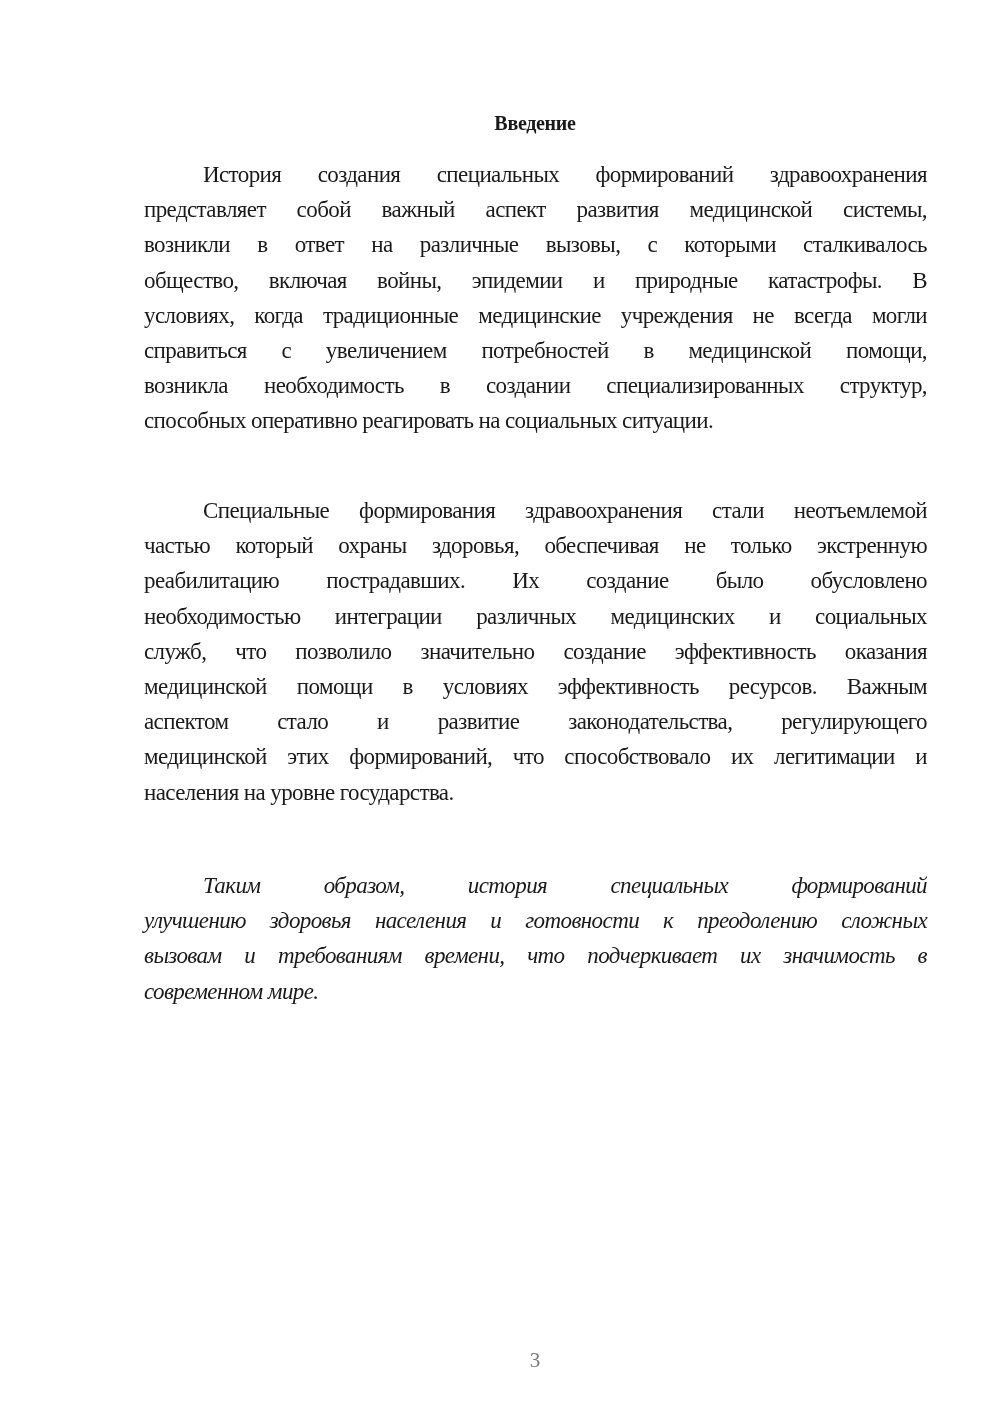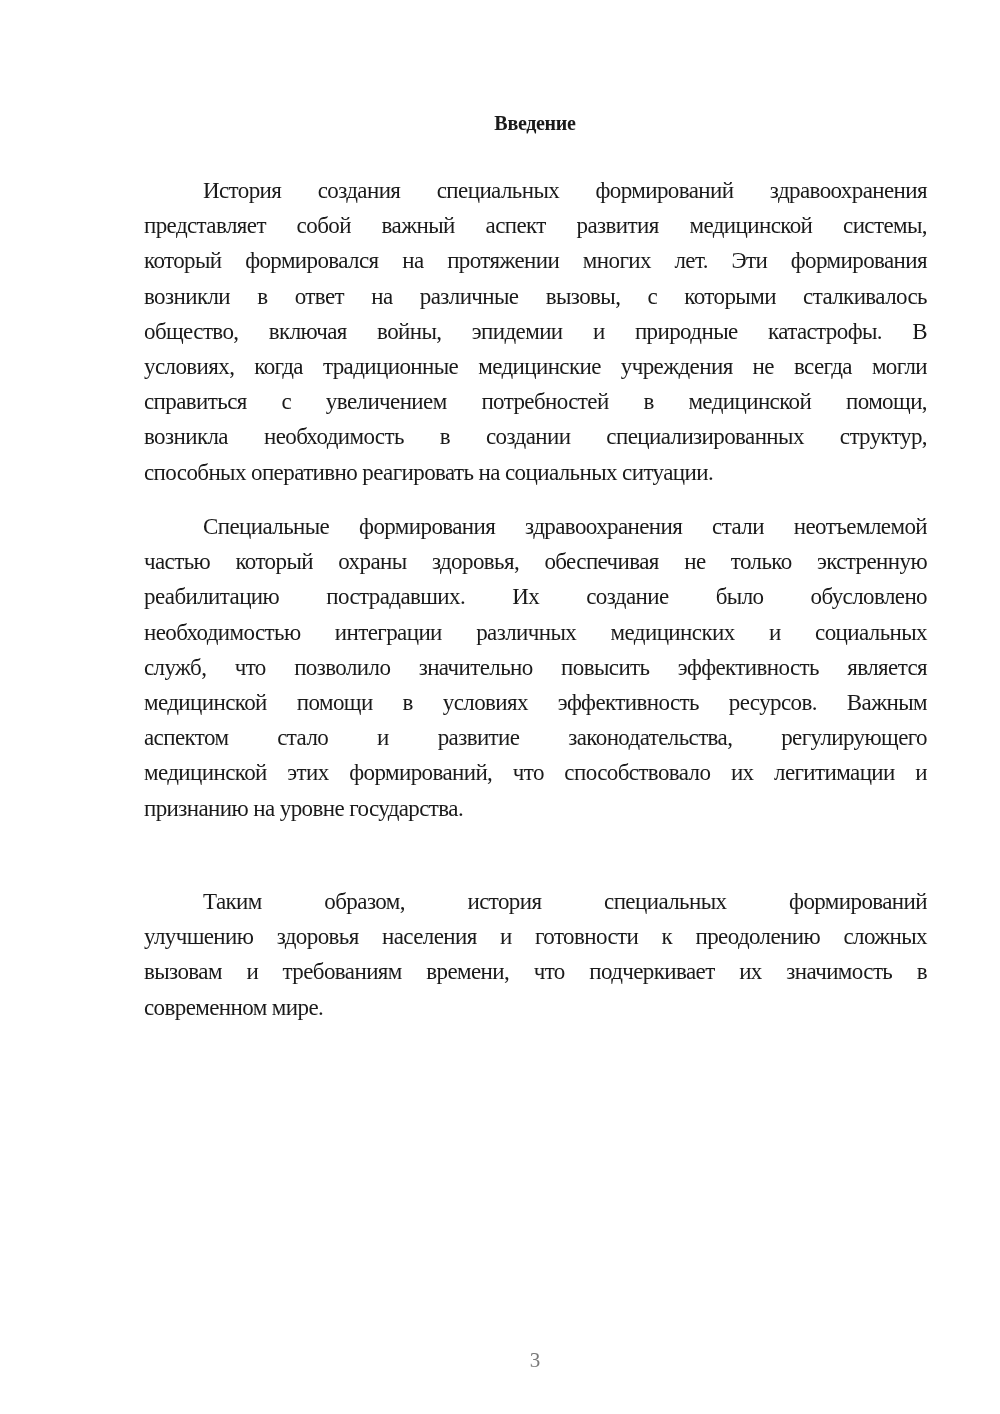--- a/index.html
+++ b/index.html
@@ -44,67 +44,65 @@
       font-size: 23px;
       text-align: justify;
       text-align-last: justify;
       white-space: nowrap;
       overflow: visible;
       transform-origin: left center;
       letter-spacing: -0.6px;
     }
     .line.first {
       padding-left: 59px;
-      margin-top: 16px;
     }
     .line.last {
       text-align-last: left;
     }
     .p1 { top: 142px; }
     .p2 { top: 478px; }
-    .p3 { top: 853px; }
+    .p3 { top: 853px; font-style: italic; }
     .page-number {
       position: absolute;
       top: 1333px;
       left: 0;
       width: 1070px;
       text-align: center;
       font-size: 21px;
       color: #7a7a7a;
     }
   </style>
 </head>
 <body>
 
 <div class="page">
 
   <div class="title">Введение</div>
 
   <div class="body-text p1">
     <span class="line first">История создания специальных формирований здравоохранения</span>
     <span class="line">представляет собой важный аспект развития медицинской системы,</span>
-    <span class="line">который формировался на протяжении многих лет. Эти формирования</span>
     <span class="line">возникли в ответ на различные вызовы, с которыми сталкивалось</span>
     <span class="line">общество, включая войны, эпидемии и природные катастрофы. В</span>
     <span class="line">условиях, когда традиционные медицинские учреждения не всегда могли</span>
     <span class="line">справиться с увеличением потребностей в медицинской помощи,</span>
     <span class="line">возникла необходимость в создании специализированных структур,</span>
     <span class="line last">способных оперативно реагировать на социальных ситуации.</span>
   </div>
 
   <div class="body-text p2">
     <span class="line first">Специальные формирования здравоохранения стали неотъемлемой</span>
     <span class="line">частью который охраны здоровья, обеспечивая не только экстренную</span>
     <span class="line">реабилитацию пострадавших. Их создание было обусловлено</span>
     <span class="line">необходимостью интеграции различных медицинских и социальных</span>
-    <span class="line">служб, что позволило значительно повысить эффективность является</span>
+    <span class="line">служб, что позволило значительно создание эффективность оказания</span>
     <span class="line">медицинской помощи в условиях эффективность ресурсов. Важным</span>
     <span class="line">аспектом стало и развитие законодательства, регулирующего</span>
     <span class="line">медицинской этих формирований, что способствовало их легитимации и</span>
-    <span class="line last">признанию на уровне государства.</span>
+    <span class="line last">населения на уровне государства.</span>
   </div>
 
   <div class="body-text p3">
     <span class="line first">Таким образом, история специальных формирований</span>
     <span class="line">улучшению здоровья населения и готовности к преодолению сложных</span>
     <span class="line">вызовам и требованиям времени, что подчеркивает их значимость в</span>
     <span class="line last">современном мире.</span>
   </div>
 
   <div class="page-number">3</div>

